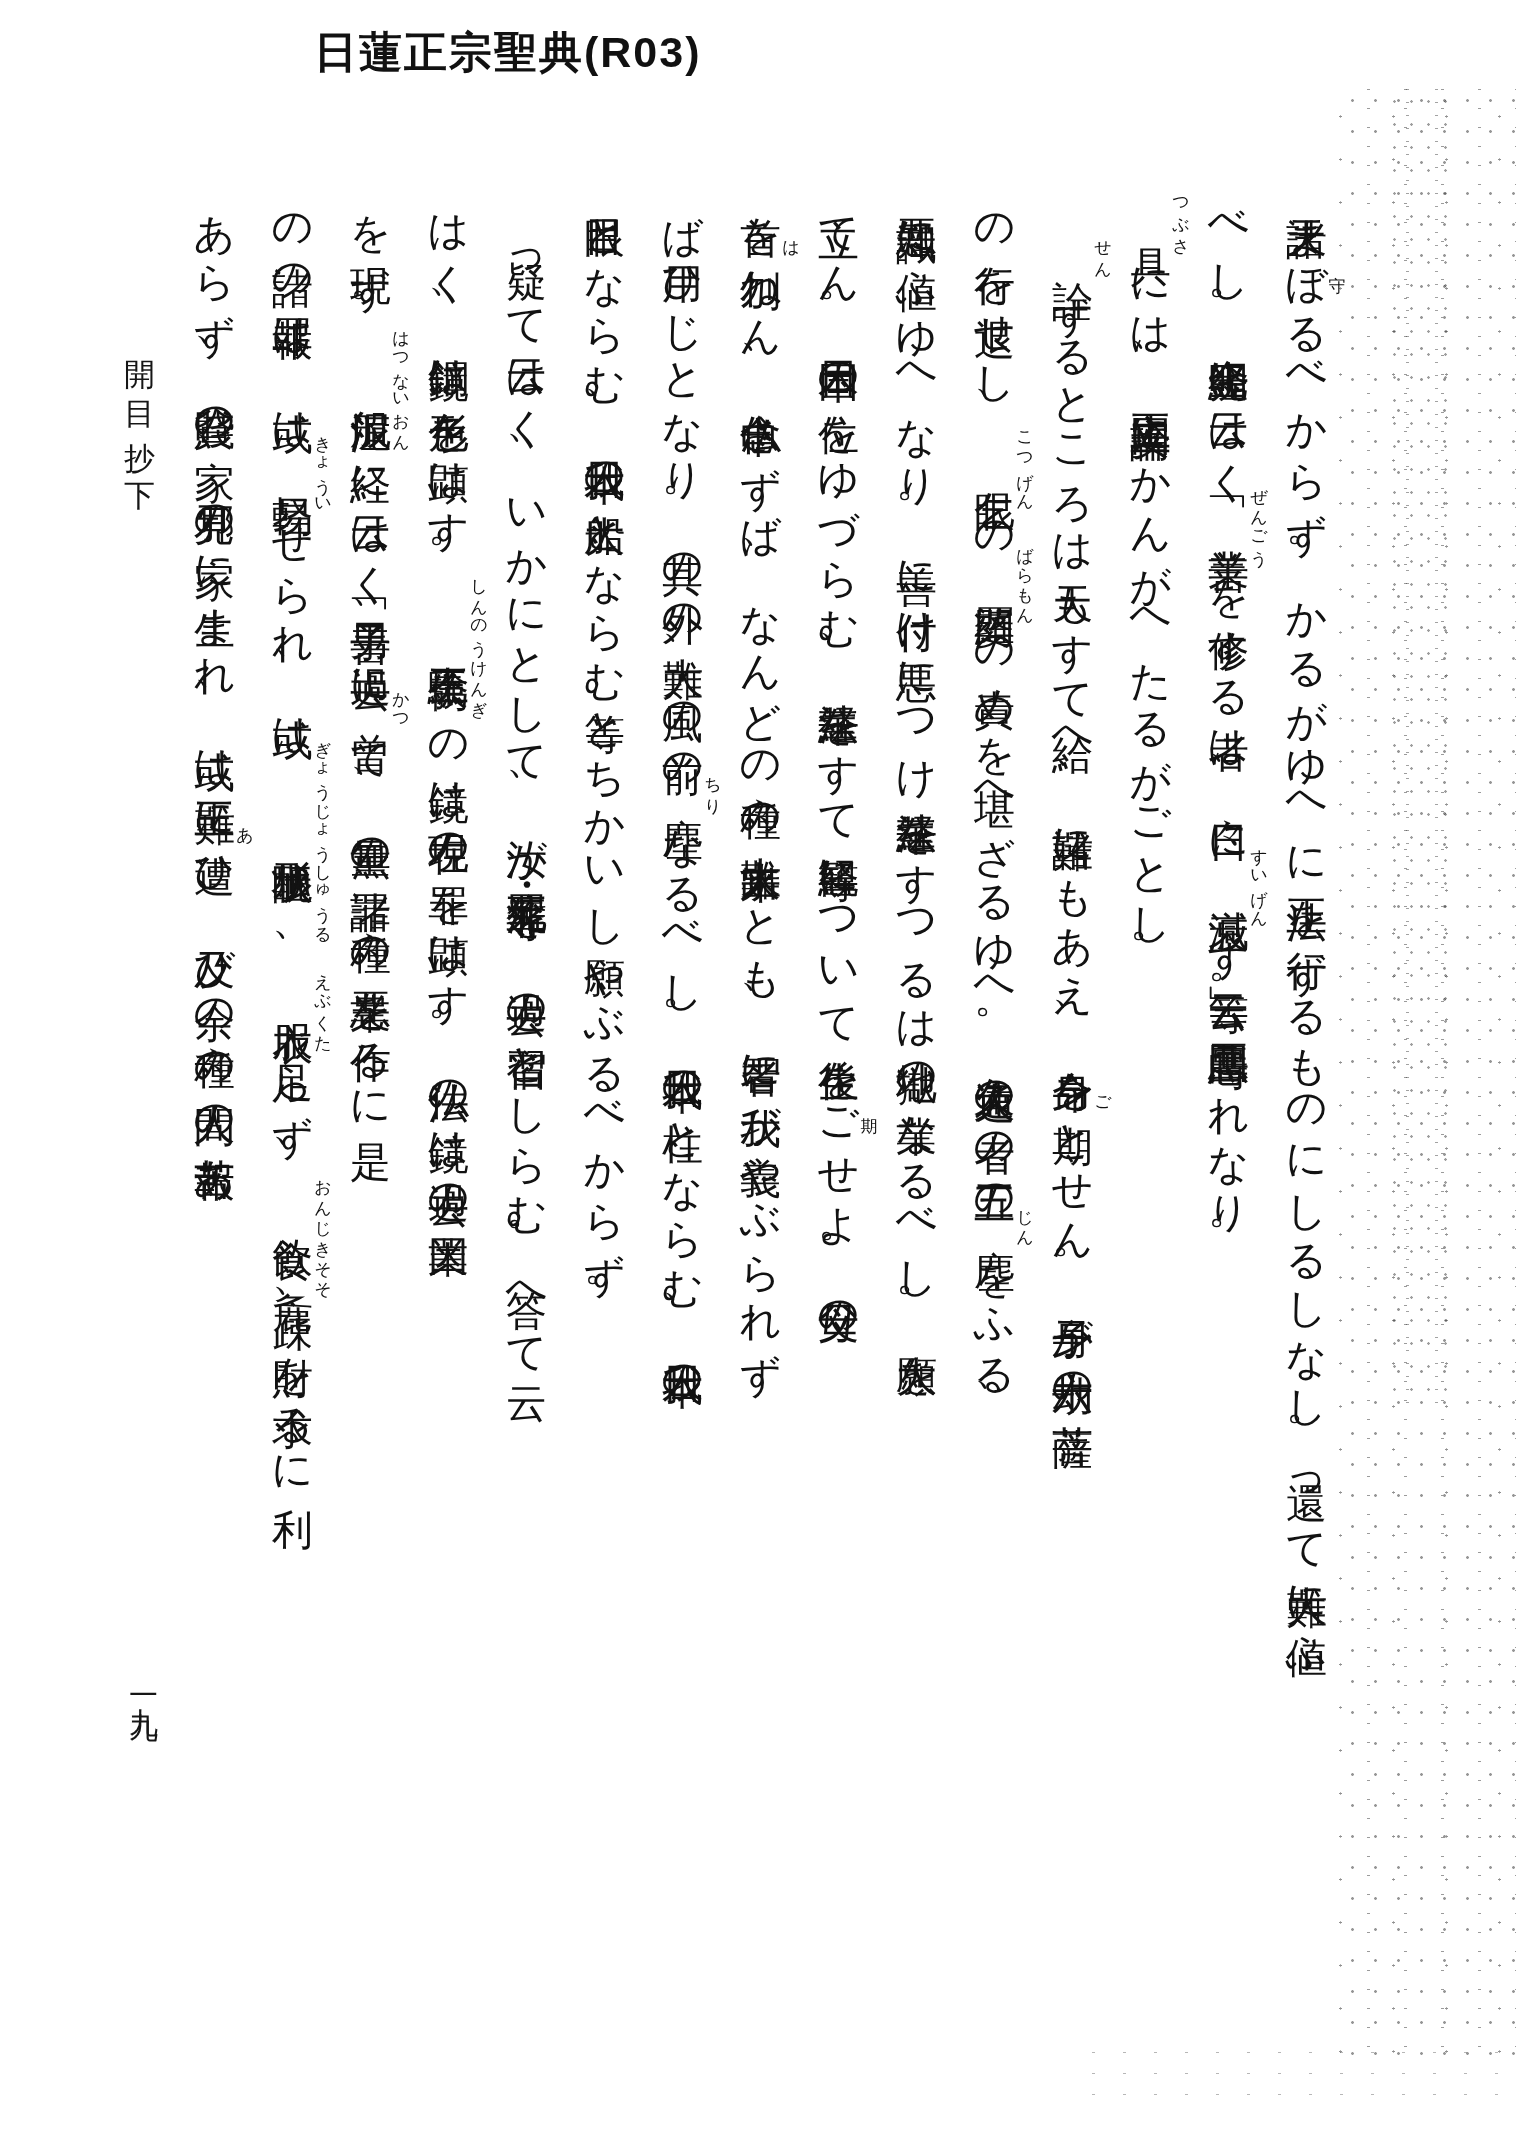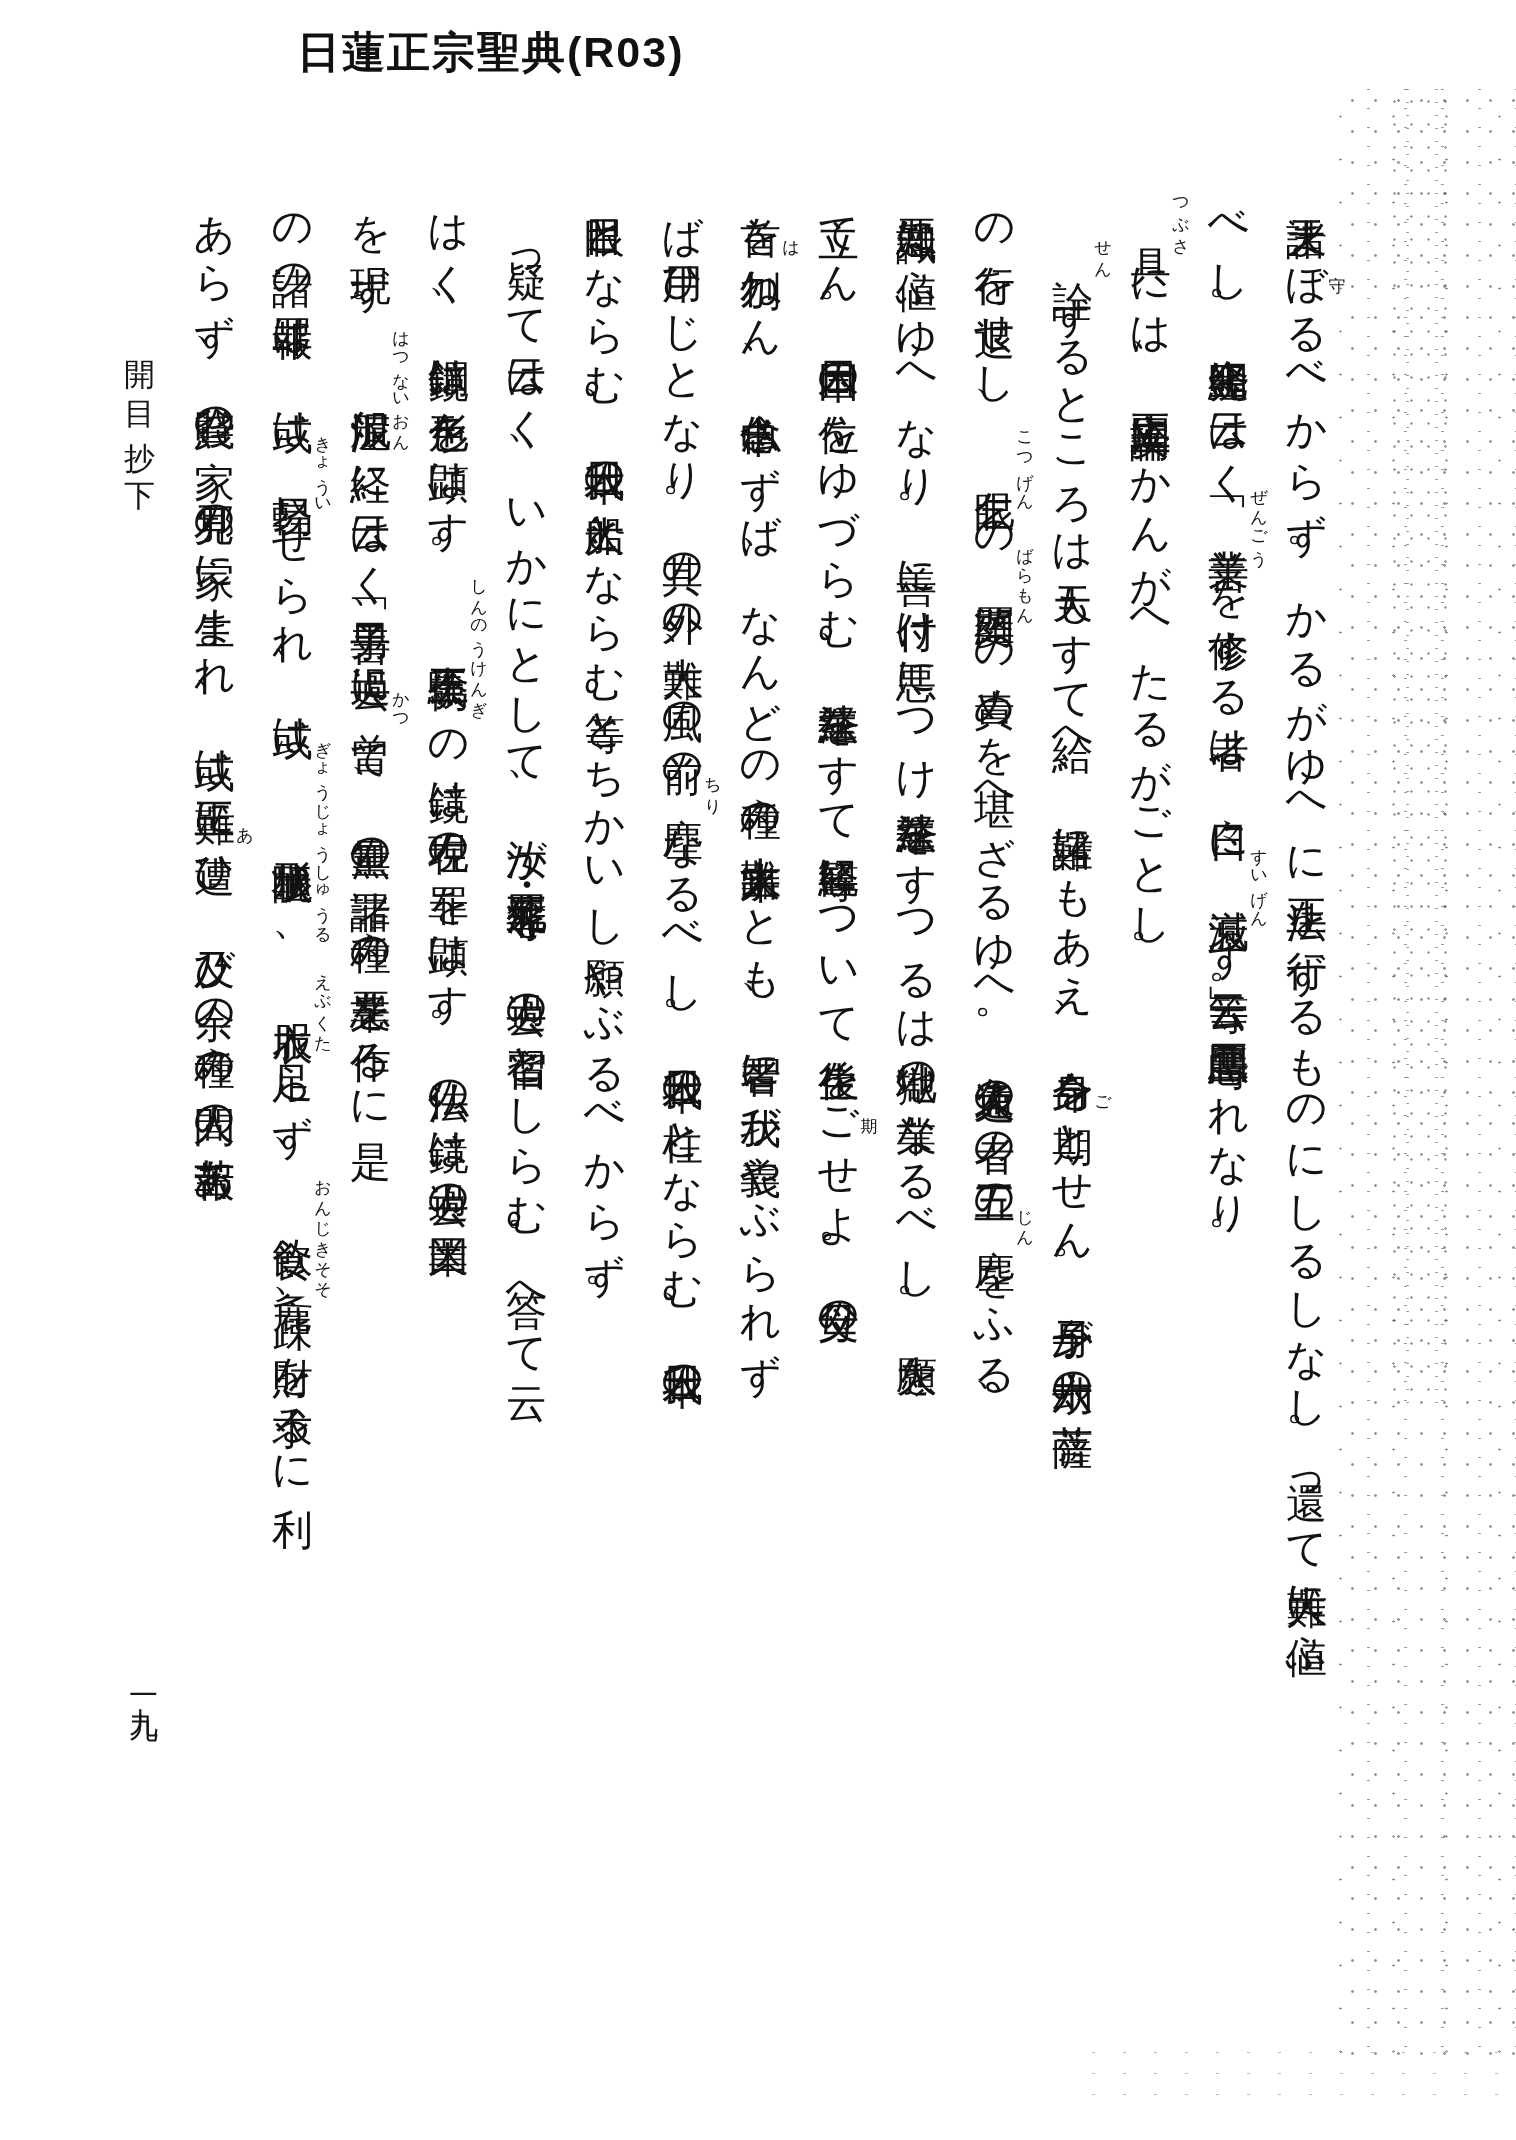--- a/index.html
+++ b/index.html
@@ -5,21 +5,21 @@
   html,body{margin:0;padding:0;}
   body{
     width:1516px;height:2140px;position:relative;
     background:#ffffff;color:#151515;
     font-family:"Liberation Serif","DejaVu Serif",serif;
     overflow:hidden;
   }
 
   
   .header-title{
-    position:absolute;left:297px;top:24px;
+    position:absolute;left:314px;top:24px;
     font-family:"Liberation Sans","DejaVu Sans",sans-serif;
     font-weight:600;font-size:43px;letter-spacing:2px;color:#111;
     white-space:nowrap;
   }
 
   
   .side-title{
     position:absolute;left:118px;top:336px;
     writing-mode:vertical-rl;text-orientation:upright;
     font-size:31px;letter-spacing:41px;color:#161616;

